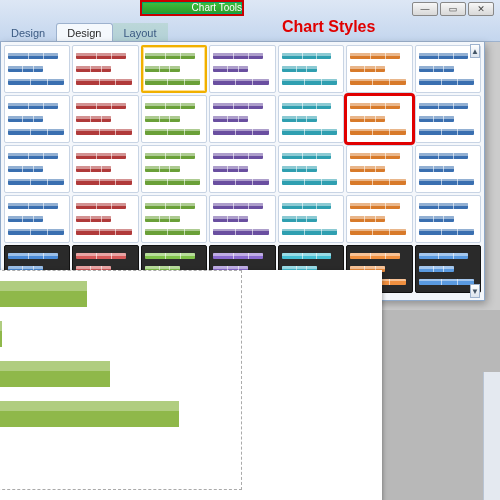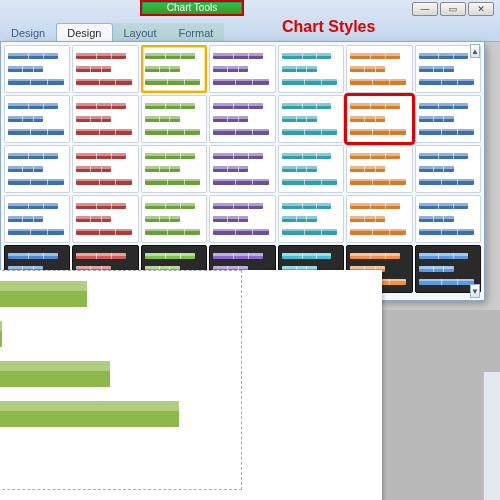--- a/index.html
+++ b/index.html
@@ -5,21 +5,21 @@
 * { box-sizing: border-box; margin: 0; padding: 0; }
 body { font-family: "Segoe UI", Tahoma, sans-serif; font-size: 11px; background: #999; width: 500px; height: 500px; overflow: hidden; }
 
 .window { width: 500px; height: 500px; background: #ccc; position: relative; }
 
 .titlebar-area { background: linear-gradient(to bottom, #dde7f5, #c4d6ee); height: 42px; position: relative; border-bottom: 1px solid #9db2ce; }
 
 .win-controls { position: absolute; right: 6px; top: 2px; display: flex; gap: 2px; }
 .win-btn { width: 26px; height: 14px; background: linear-gradient(to bottom,#f7f7f7,#d8d8d8); border: 1px solid #888; border-radius: 2px; font-size: 9px; display: flex; align-items: center; justify-content: center; color: #444; }
 
-.contextual-tab { position: absolute; left: 140px; top: 0; width: 104px; height: 16px; background: linear-gradient(to bottom,#3fbf3f,#2a9a2a); border: 2px solid #c80000; color: #fff; font-size: 10px; text-align: center; line-height: 12px; box-shadow: 0 0 0 1px #0a6 inset; }
+.contextual-tab { position: absolute; left: 140px; top: 0; width: 104px; height: 16px; background: linear-gradient(to bottom,#3fbf3f,#2a9a2a); border: 2px solid #c80000; color: #fff; font-size: 10px; text-align: right; line-height: 12px; box-shadow: 0 0 0 1px #0a6 inset; }
 
 .annotation { position: absolute; left: 282px; top: 18px; color: #e00000; font-weight: bold; font-size: 16px; font-family: Arial, sans-serif; }
 
 .ribbon-tabs { position: absolute; left: 0; bottom: 0; display: flex; align-items: flex-end; height: 22px; }
 .ribbon-tab { padding: 3px 10px 2px; font-size: 11px; color: #3b5a82; border: 1px solid transparent; border-bottom: none; }
 .ribbon-tab.active { background: #f5f9fd; border-color: #9db2ce; border-top-left-radius: 3px; border-top-right-radius: 3px; color: #2a2a2a; }
 .ctx-group { background: rgba(80,180,80,0.15); }
 
 .gallery { position: absolute; left: 0; top: 42px; width: 485px; background: #f4f7fb; border: 1px solid #8ea8c8; border-top: none; box-shadow: 2px 3px 8px rgba(0,0,0,0.3); padding-bottom: 4px; }
 .gallery-grid { display: grid; grid-template-columns: repeat(7, 1fr); gap: 2px; padding: 3px; }
@@ -55,21 +55,20 @@
       <div class="win-btn">—</div>
       <div class="win-btn">▭</div>
       <div class="win-btn">✕</div>
     </div>
     <div class="contextual-tab">Chart Tools</div>
     <div class="annotation">Chart Styles</div>
     <div class="ribbon-tabs">
       <div class="ribbon-tab">Design</div>
       <div class="ribbon-tab active ctx-group">Design</div>
       <div class="ribbon-tab ctx-group">Layout</div>
-      <div class="ribbon-tab ctx-group">Format</div>
     </div>
   </div>
 
   <div class="gallery">
     <div class="gallery-grid" id="grid">
         <div class="style-thumb">
           <div class="bar b1" style="background: rgb(58, 111, 176);">
             <div class="segline"></div>
             <div class="segline s2"></div>
           </div>

